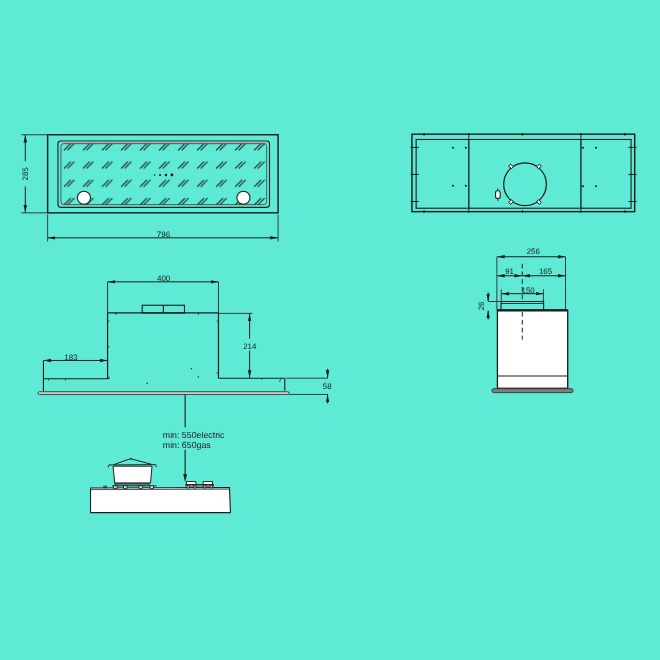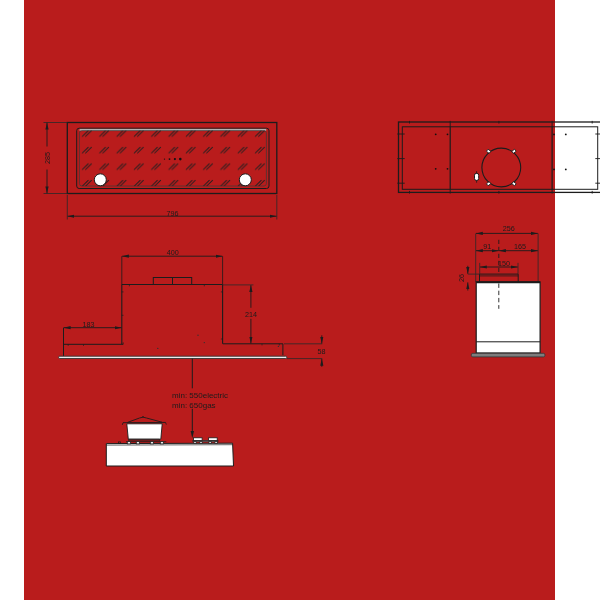--- a/index.html
+++ b/index.html
@@ -1,16 +1,16 @@
 <!DOCTYPE html>
 <html><head>
 <meta charset="utf-8">
 <style>
   html,body{margin:0;padding:0;background:#fff;}
-  #page{width:531px;height:600px;position:relative;background:#b91c1c;margin-left:24px;}
+  #page{width:600px;height:600px;position:relative;background:#5eead4;}
   svg{position:absolute;left:0;top:0;}
   text{font-family:"Liberation Sans",sans-serif;fill:#1c1c1c;}
 </style>
 </head>
 <body>
 <div id="page">
 <svg width="600" height="600" viewBox="0 0 600 600">
 <defs>
   <marker id="ar" orient="auto-start-reverse" markerWidth="8" markerHeight="5" refX="6.8" refY="2.5" markerUnits="userSpaceOnUse">
     <path d="M0,0.9 L6.8,2.5 L0,4.1 z" fill="#1c1c1c"></path>

